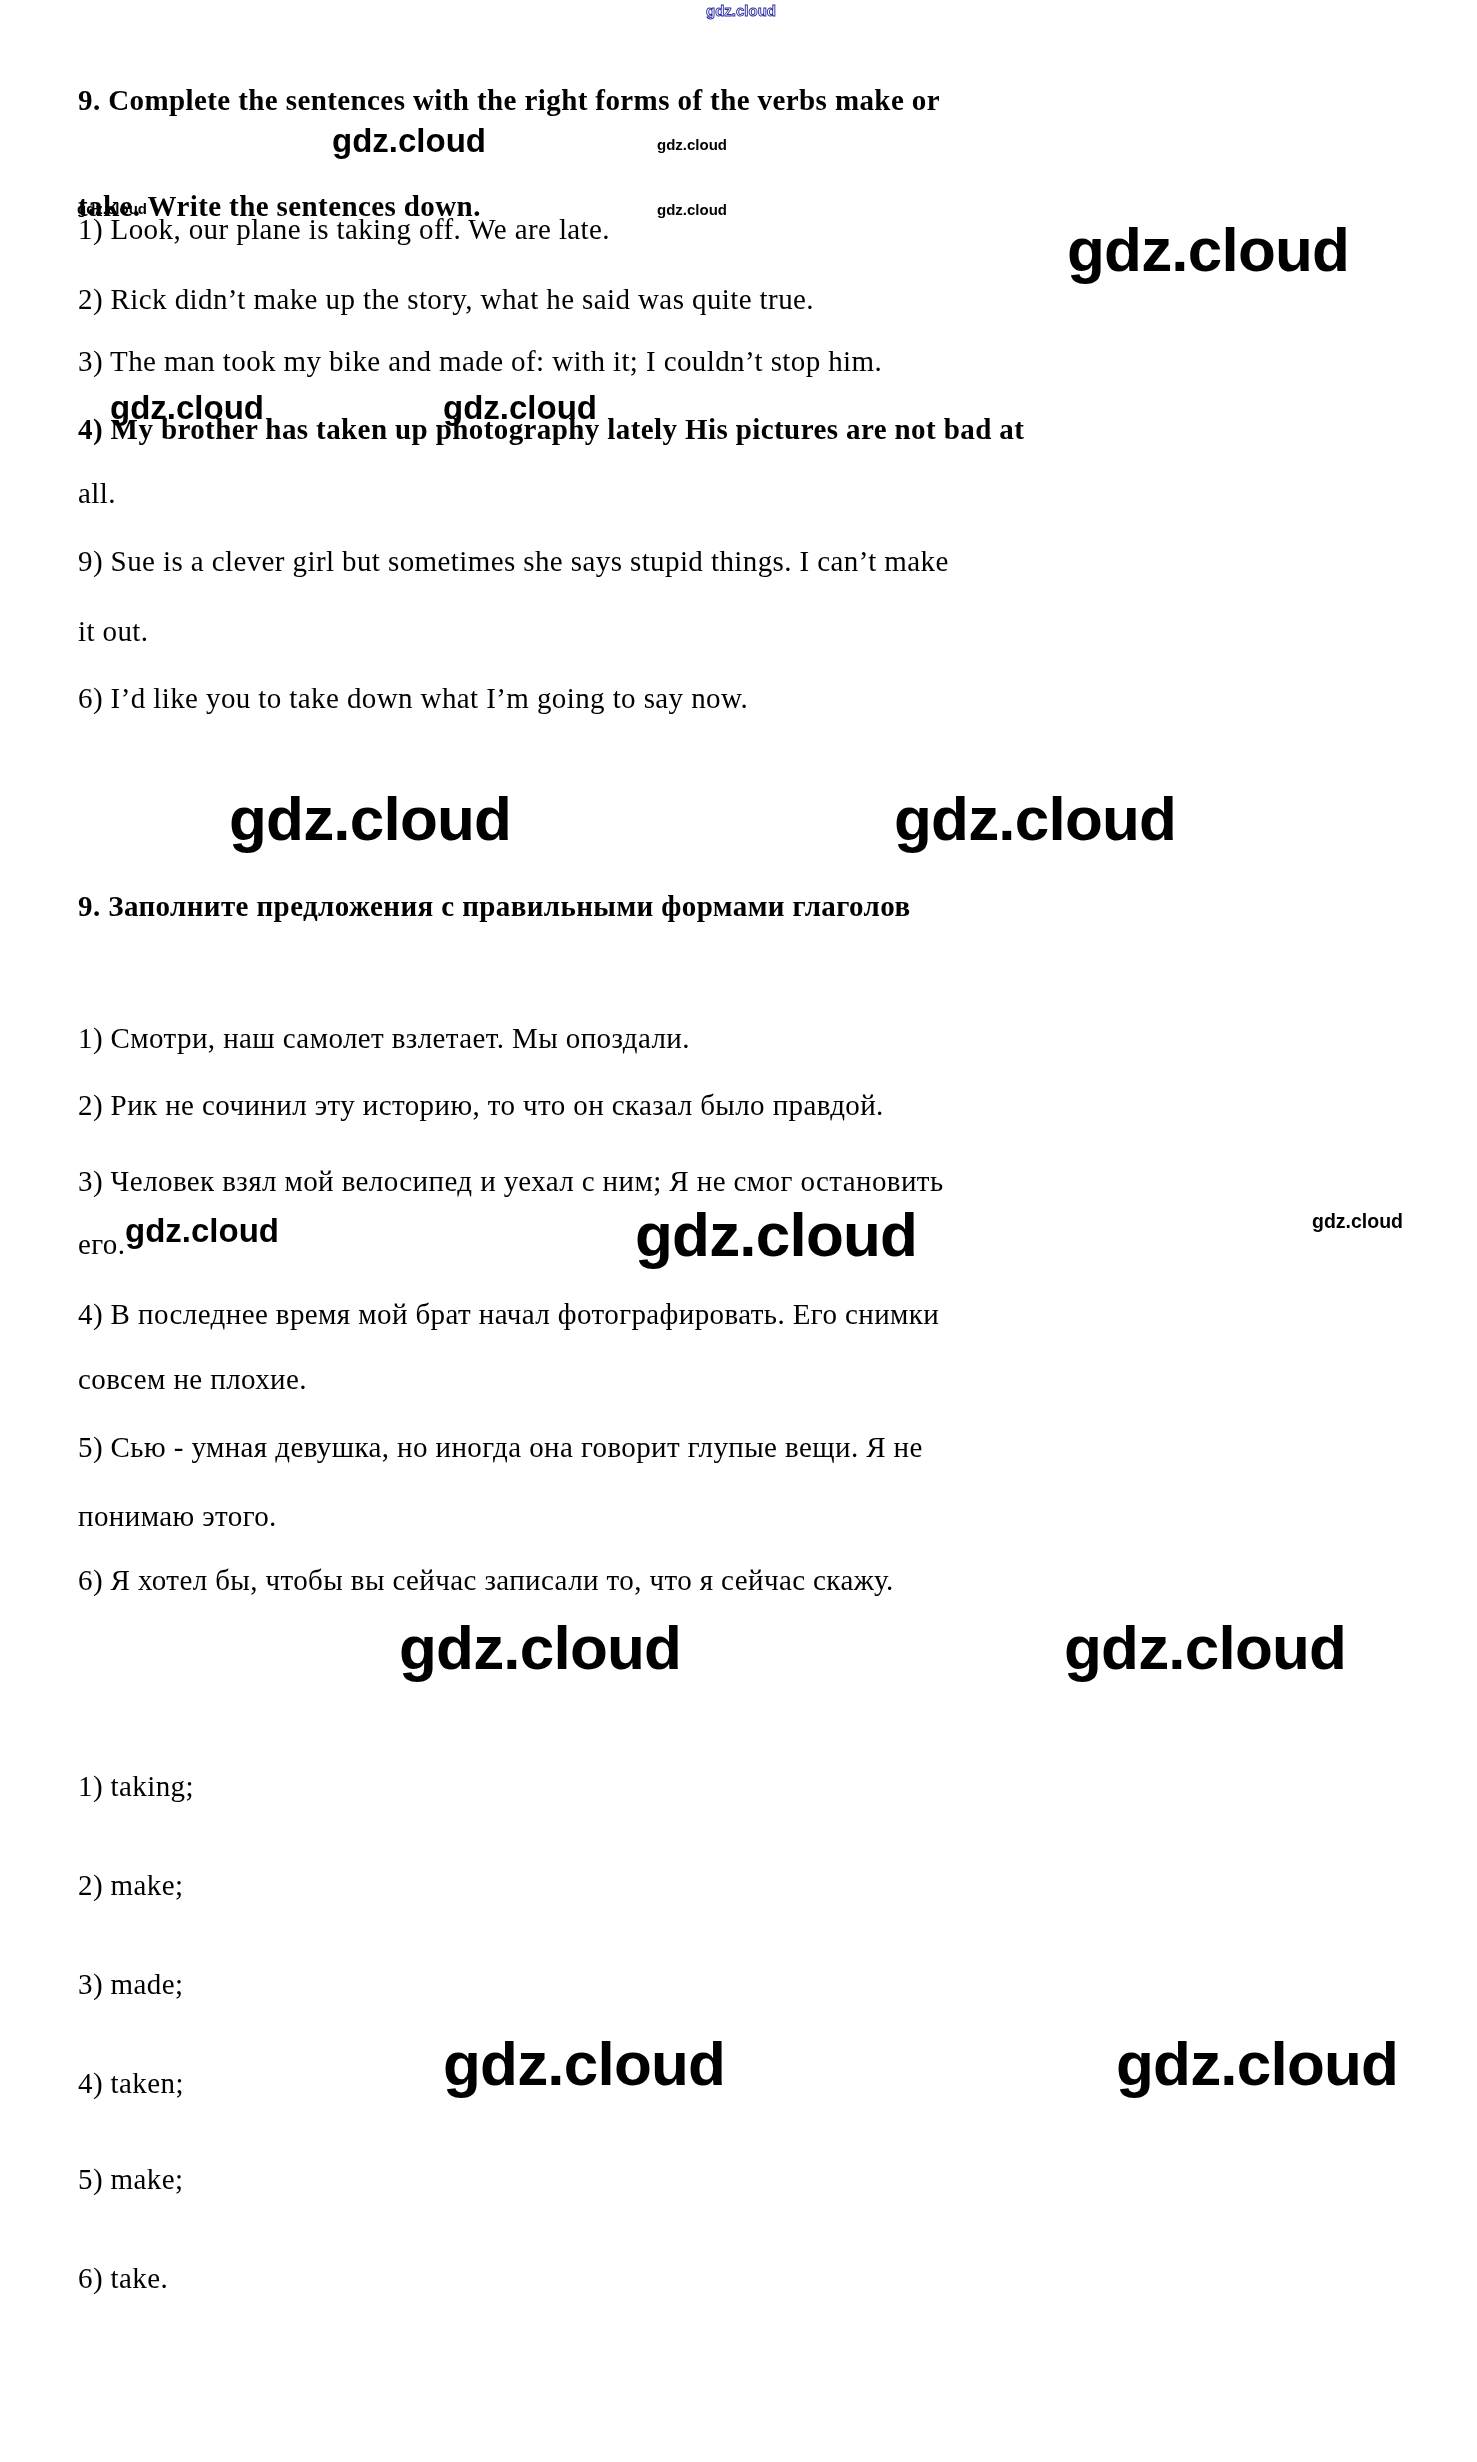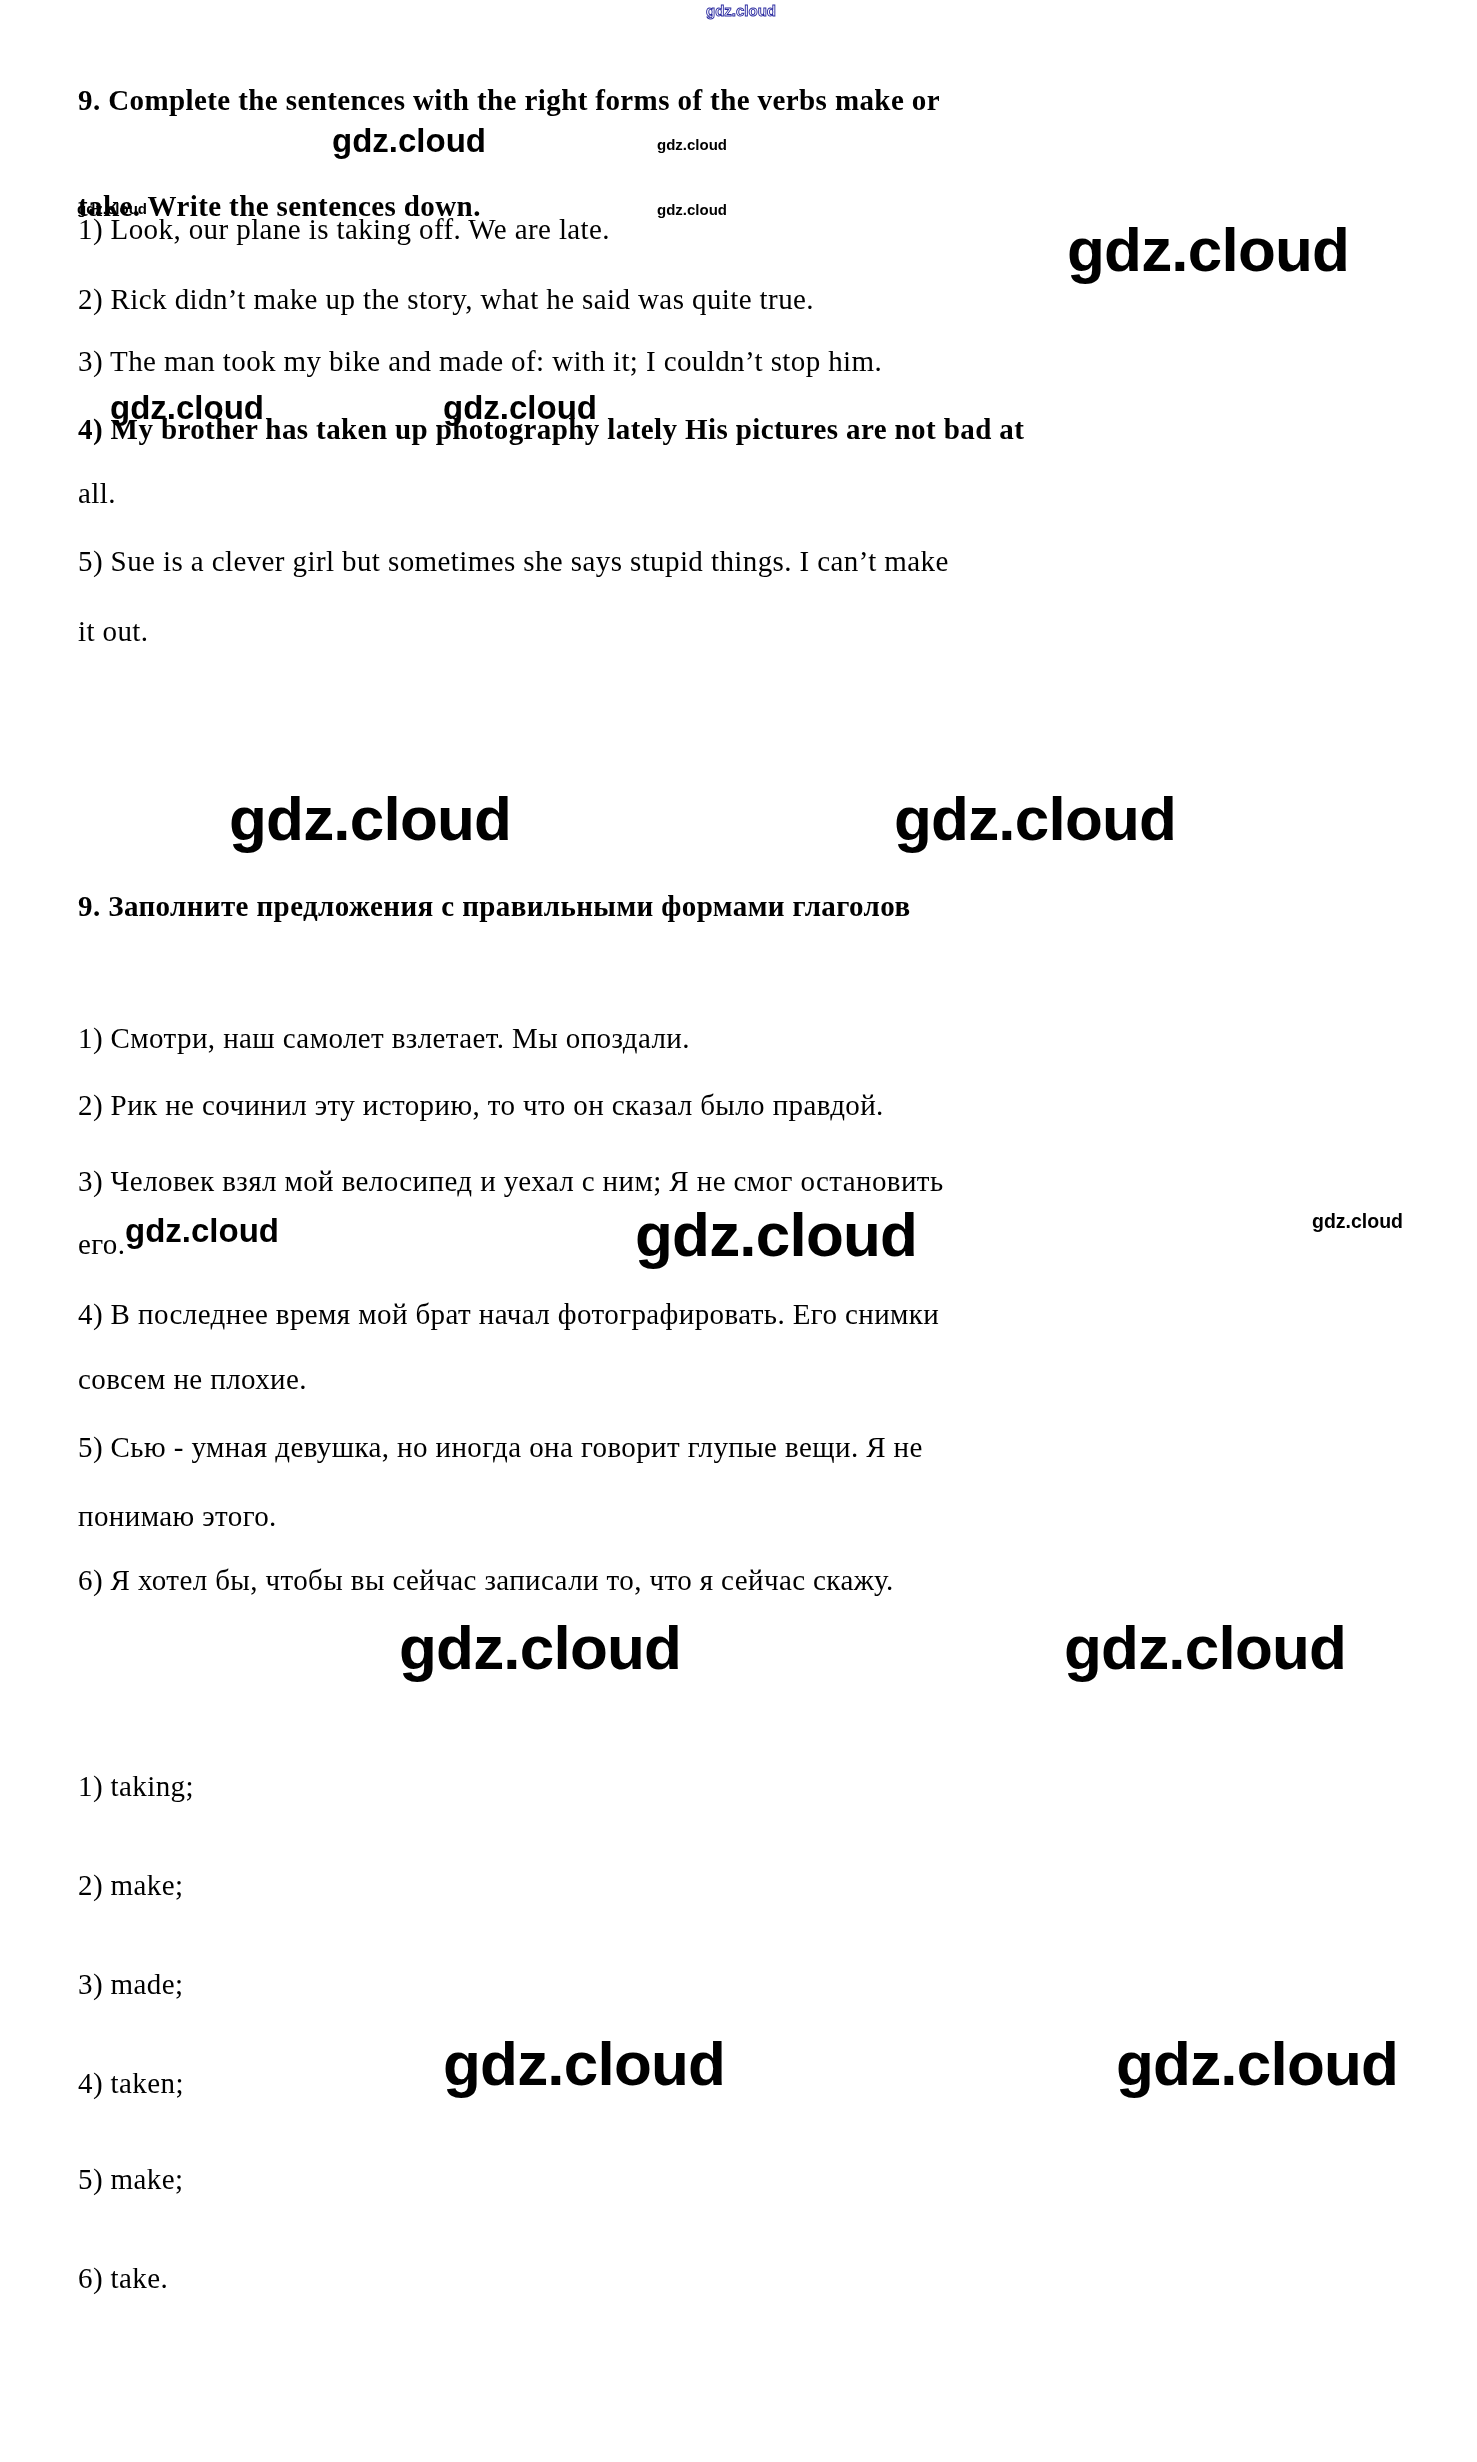--- a/index.html
+++ b/index.html
@@ -68,22 +68,23 @@
   <span class="wm big" style="left:1116px; top:2033px;">gdz.cloud</span>
 
   <div class="tline bold" style="top:86px;">9. Complete the sentences with the right forms of the verbs make or</div>
   <div class="tline bold" style="top:152px;margin-top:40px;">take. Write the sentences down.</div>
 
   <div class="tline" style="top:215px;">1) Look, our plane is taking off. We are late.</div>
   <div class="tline" style="top:285px;">2) Rick didn’t make up the story, what he said was quite true.</div>
   <div class="tline" style="top:347px;">3) The man took my bike and made of: with it; I couldn’t stop him.</div>
   <div class="tline" style="top:415px;font-weight:bold;">4) My brother has taken up photography lately His pictures are not bad at</div>
   <div class="tline" style="top:479px;">all.</div>
-  <div class="tline" style="top:547px;">5) Sue is a clever girl but sometimes she says stupid things. I can’t make</div>
+  <div class="tline" style="top:547px;">9) Sue is a clever girl but sometimes she says stupid things. I can’t make</div>
   <div class="tline" style="top:617px;">it out.</div>
+  <div class="tline" style="top:684px;">6) I’d like you to take down what I’m going to say now.</div>
 
   <div class="tline bold" style="top:892px;">9. Заполните предложения с правильными формами глаголов</div>
 
   <div class="tline" style="top:1024px;">1) Смотри, наш самолет взлетает. Мы опоздали.</div>
   <div class="tline" style="top:1091px;">2) Рик не сочинил эту историю, то что он сказал было правдой.</div>
   <div class="tline" style="top:1167px;">3) Человек взял мой велосипед и уехал с ним; Я не смог остановить</div>
   <div class="tline" style="top:1230px;">его.</div>
   <div class="tline" style="top:1300px;">4) В последнее время мой брат начал фотографировать. Его снимки</div>
   <div class="tline" style="top:1365px;">совсем не плохие.</div>
   <div class="tline" style="top:1433px;">5) Сью - умная девушка, но иногда она говорит глупые вещи. Я не</div>

